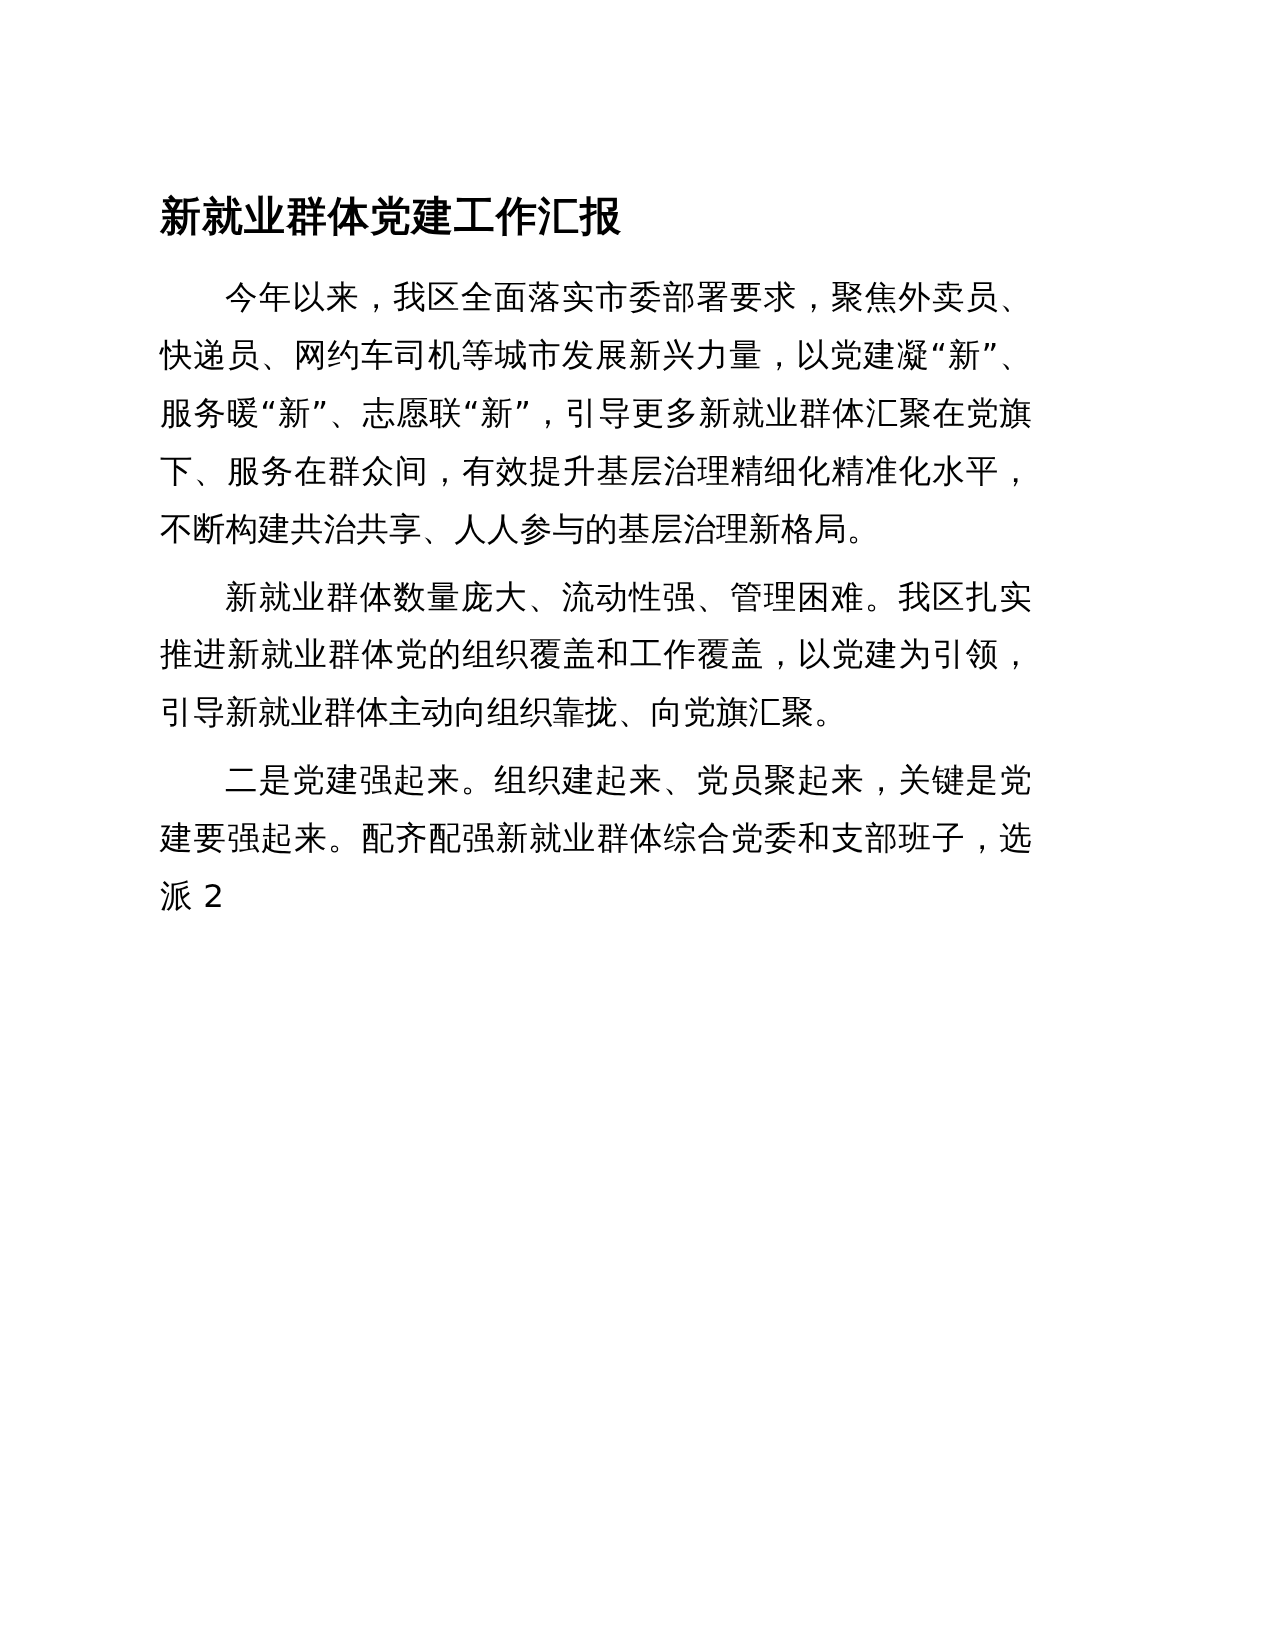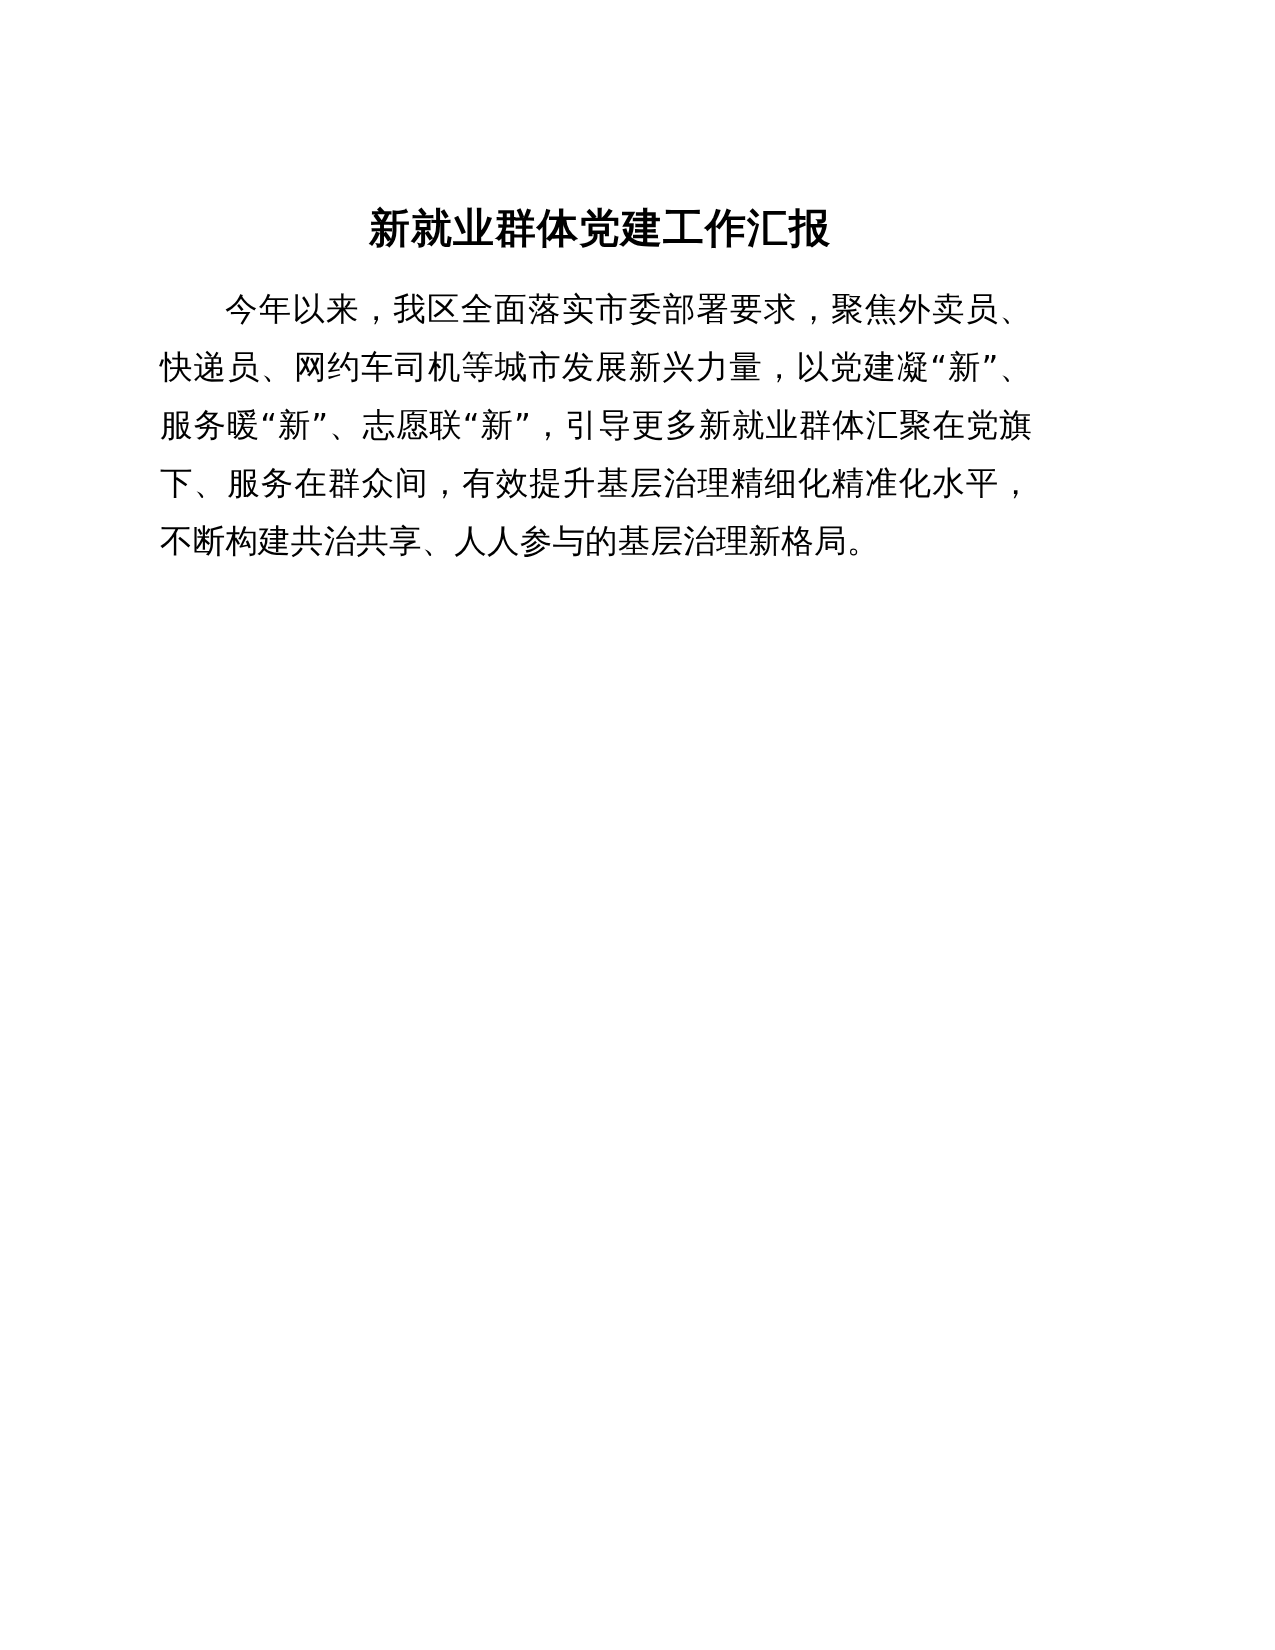--- a/index.html
+++ b/index.html
@@ -23,23 +23,22 @@
   .doc-body {
     position: absolute;
     left: 160px;
     top: 190px;
     width: 880px;
   }
   .doc-title {
     font-size: 41px;
     font-weight: 700;
     line-height: 1.3;
-    text-align: center;
     letter-spacing: 1px;
-    margin: 12px 0 26px 0;
+    margin: 0 0 26px 0;
   }
   p.para {
     font-size: 32.5px;
     line-height: 1.78;
     margin: 0 8px 10px 0;
     text-align: justify;
     text-justify: inter-ideograph;
     text-indent: 2em;
     letter-spacing: 0.2px;
   }
@@ -50,14 +49,16 @@
     margin-bottom: 0;
   }
 </style>
 </head>
 <body>
 
 <div class="page">
   <div class="doc-body">
     <h1 class="doc-title">新就业群体党建工作汇报</h1>
     <p class="para">今年以来，我区全面落实市委部署要求，聚焦外卖员、快递员、网约车司机等城市发展新兴力量，以党建凝“新”、服务暖“新”、志愿联“新”，引导更多新就业群体汇聚在党旗下、服务在群众间，有效提升基层治理精细化精准化水平，不断构建共治共享、人人参与的基层治理新格局。</p>
+    <p class="para">新就业群体数量庞大、流动性强、管理困难。我区扎实推进新就业群体党的组织覆盖和工作覆盖，以党建为引领，引导新就业群体主动向组织靠拢、向党旗汇聚。</p>
+    <p class="para">二是党建强起来。组织建起来、党员聚起来，关键是党建要强起来。配齐配强新就业群体综合党委和支部班子，选派 2</p>
   </div>
 </div>
 
 </body></html>

